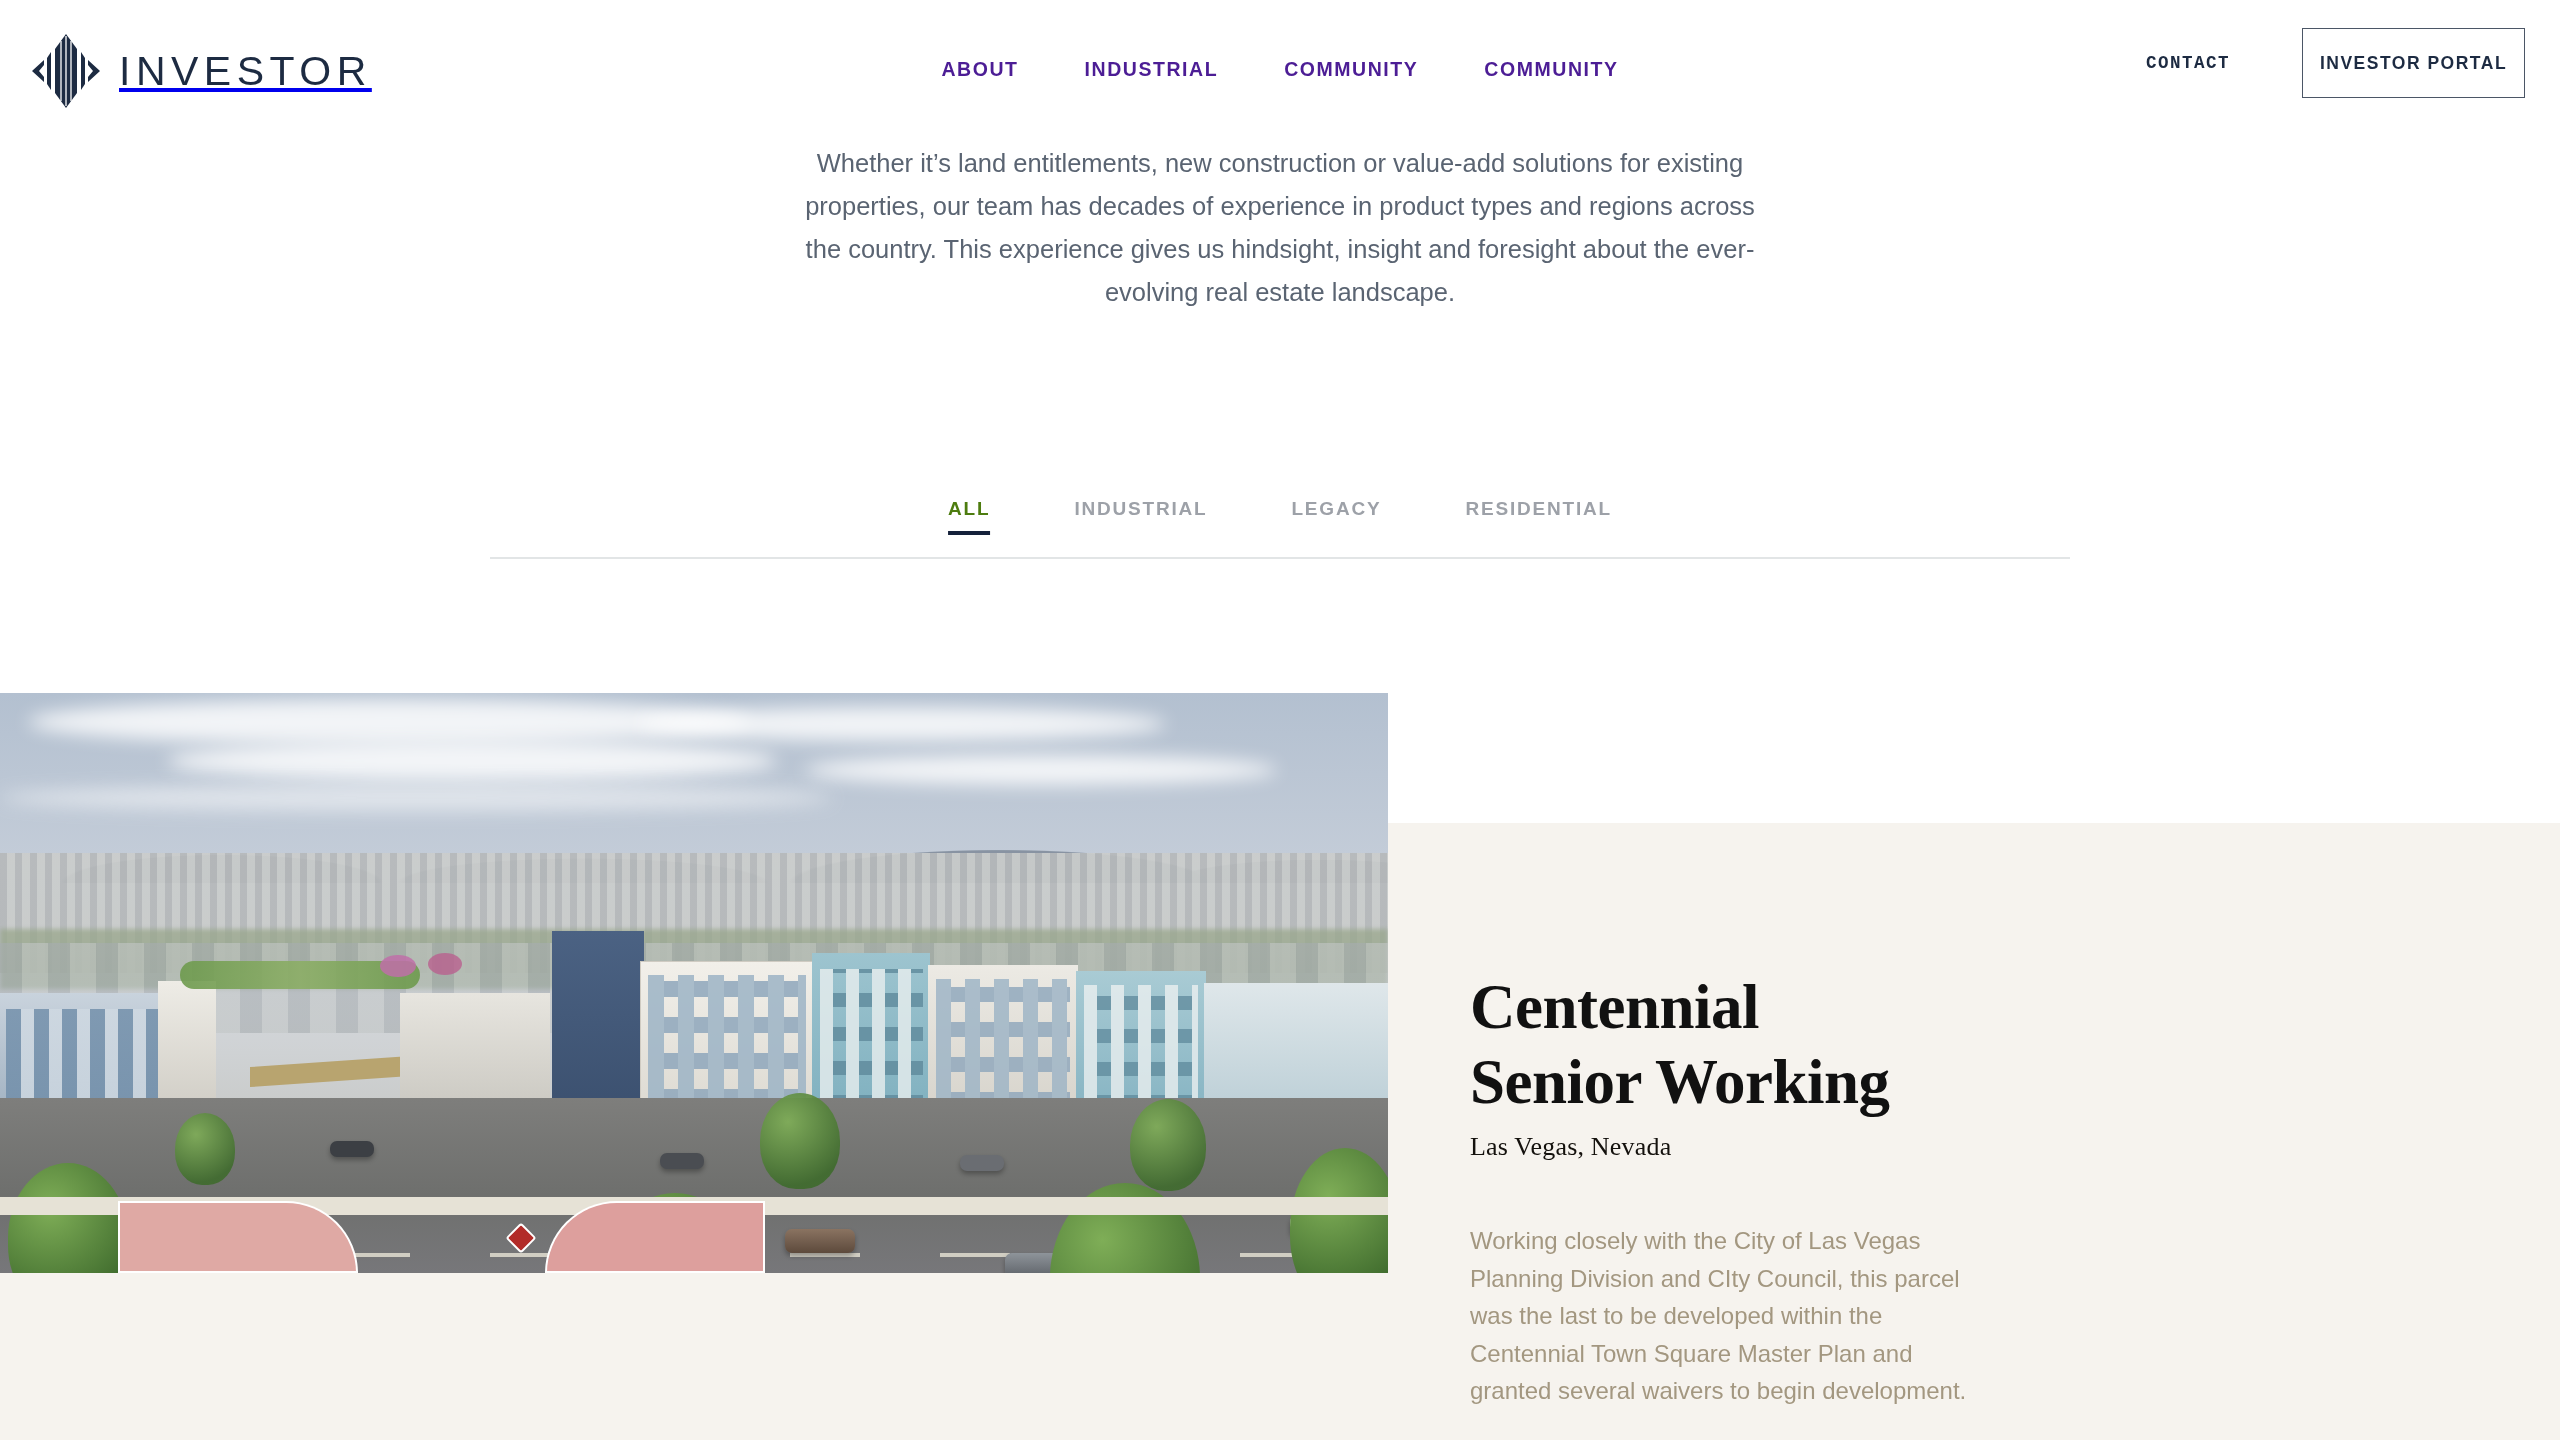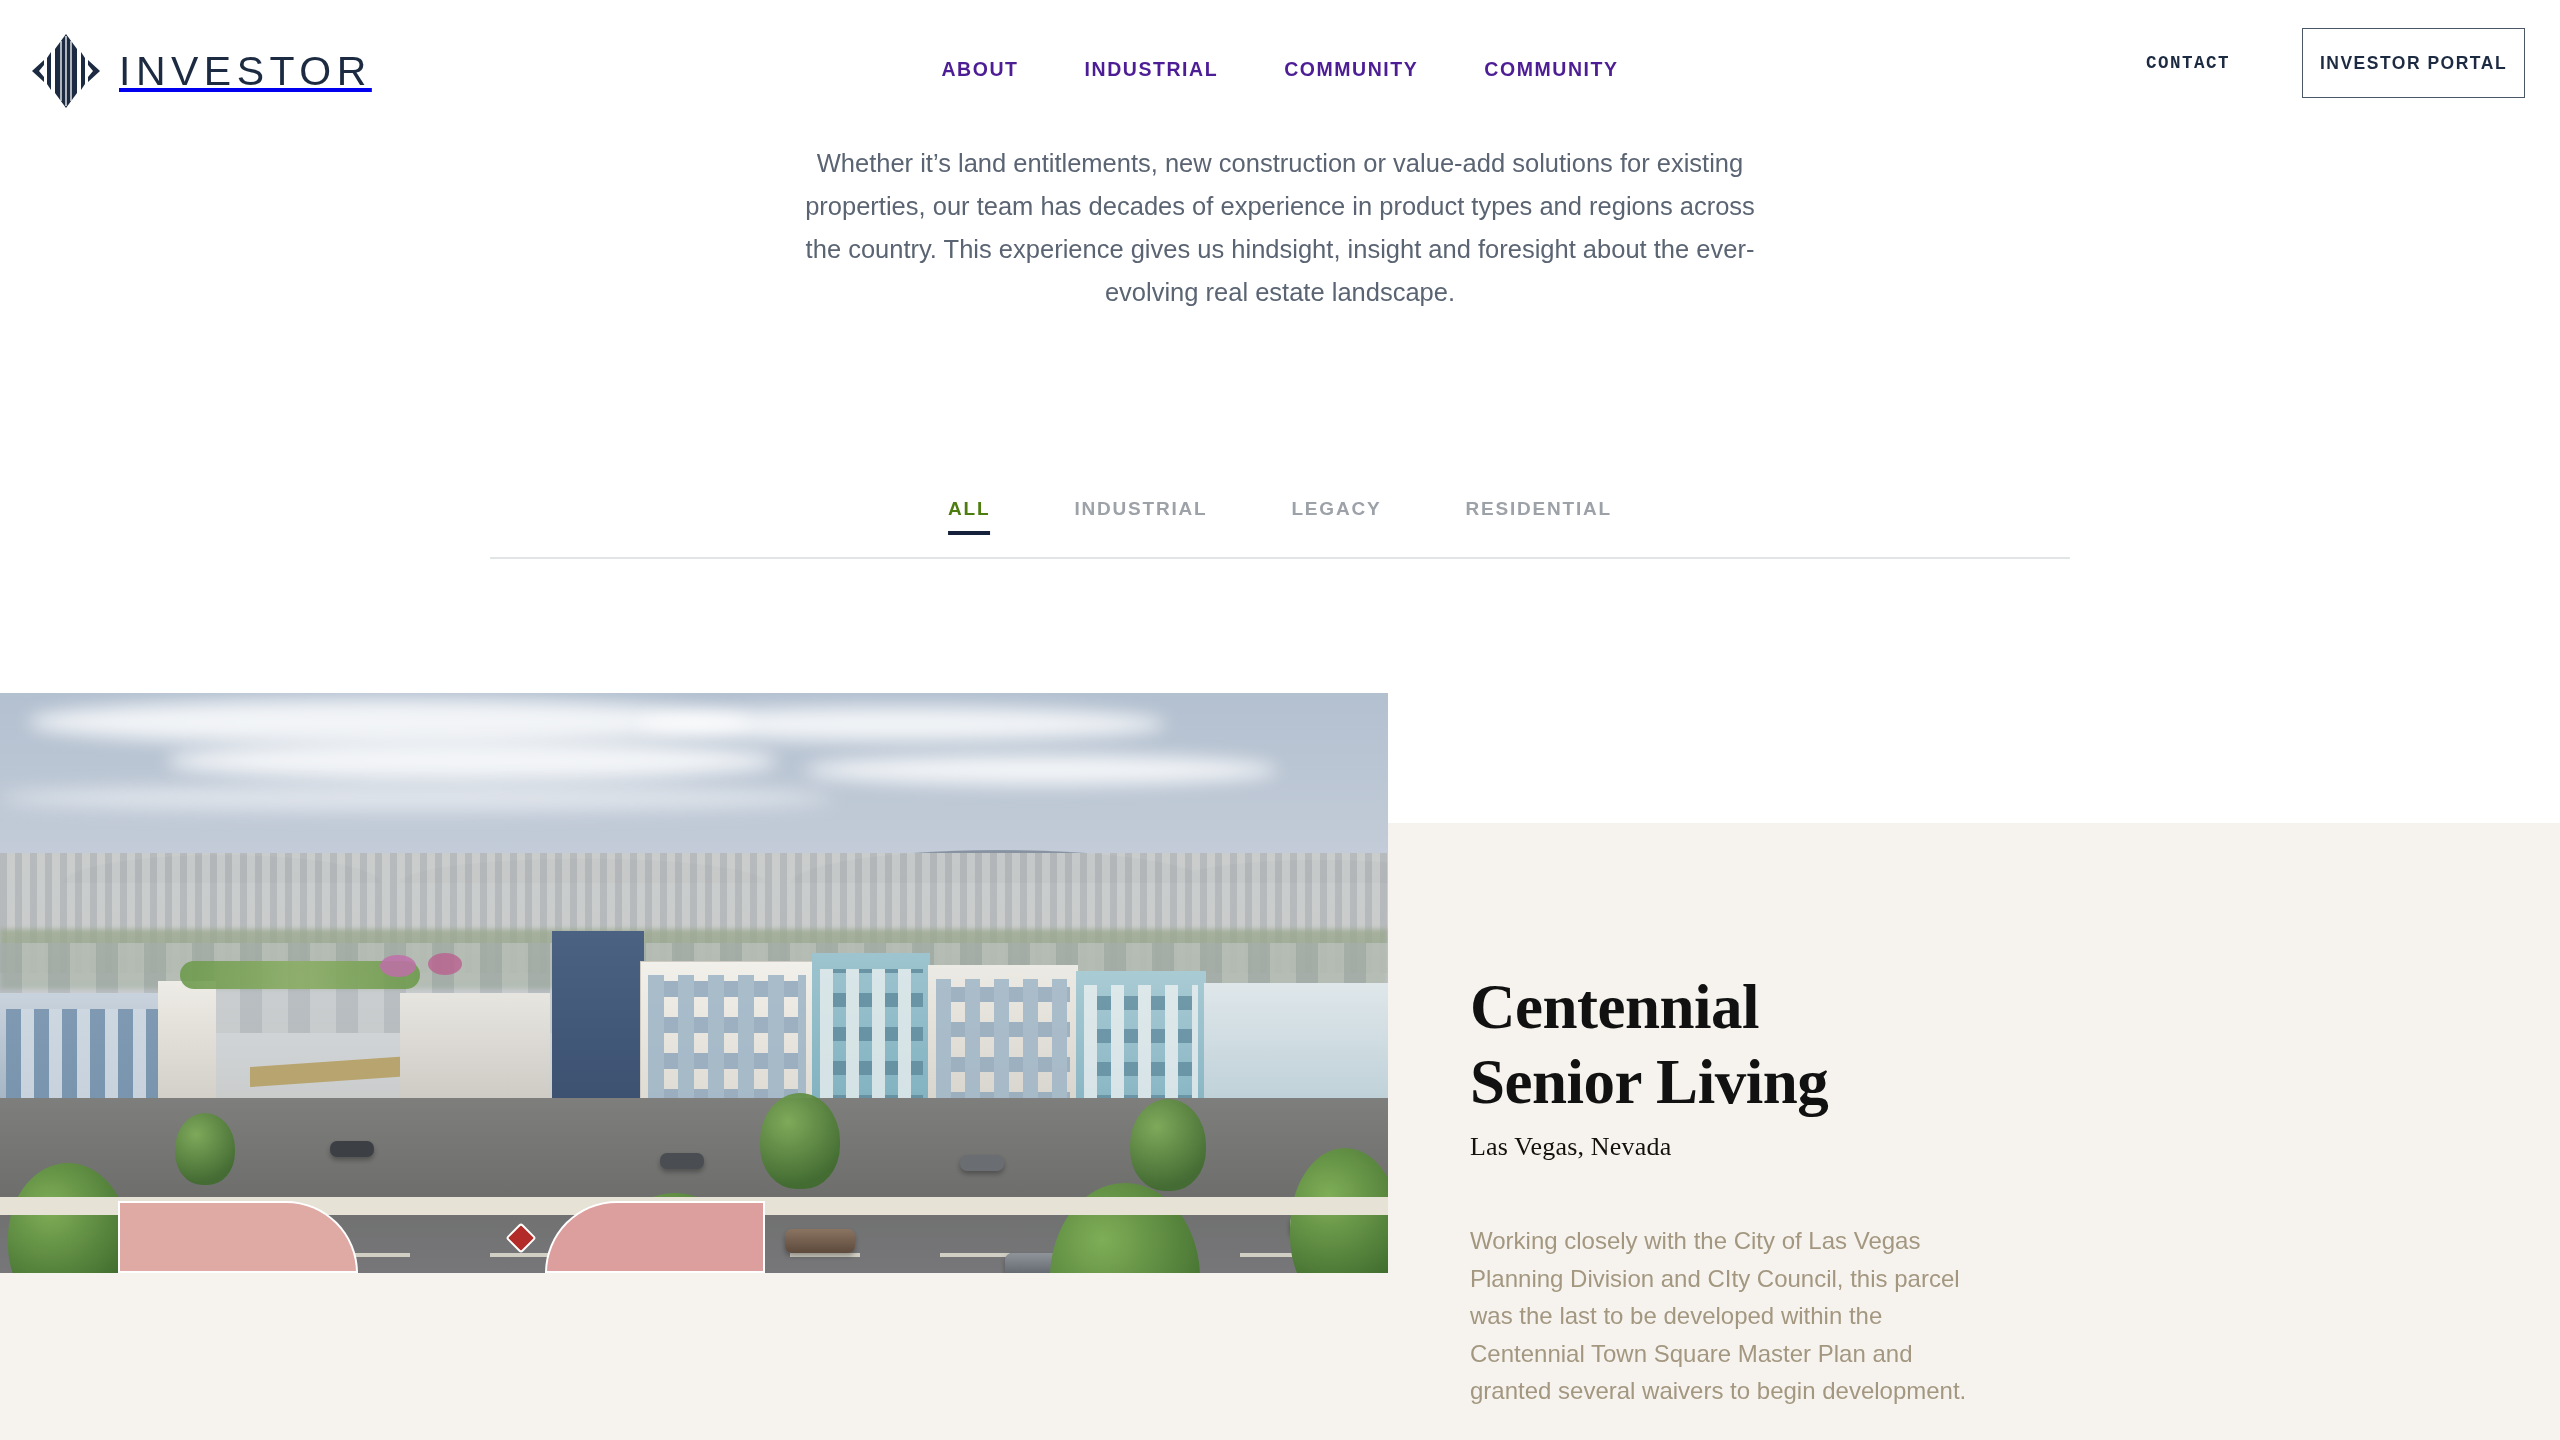--- a/index.html
+++ b/index.html
@@ -316,19 +316,19 @@
 
     <div class="bldg" style="left:0; bottom:58px; width:100%; height:18px; background:#e6e2d6;"></div>
     <div class="bldg" style="left:118px; bottom:0px; width:240px; height:72px; background:#dfa9a4; border-top-right-radius:120px; border:2px solid #fff;"></div>
     <div class="bldg" style="left:545px; bottom:0px; width:220px; height:72px; background:#dd9f9d; border-top-left-radius:120px; border:2px solid #fff;"></div>
     <div class="stopsign" style="left:510px; bottom:24px;"></div>
   </div>
 
   <div class="project-info">
     <h2 class="project-title">
       <span>Centennial</span><br>
-      <span>Senior Living</span>
+      <span>Senior Working</span>
     </h2>
     <div class="project-location">Las Vegas, Nevada</div>
     <p class="project-desc">Working closely with the City of Las Vegas Planning Division and CIty Council, this parcel was the last to be developed within the Centennial Town Square Master Plan and granted several waivers to begin development.</p>
   </div>
 
 </div>
 
 </body></html>

